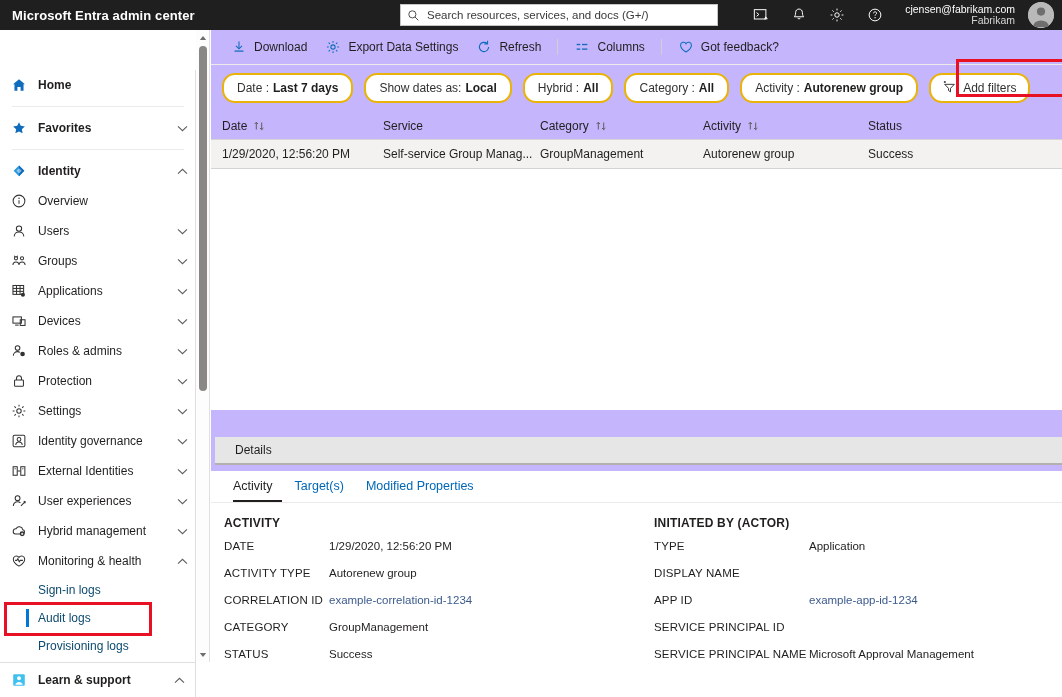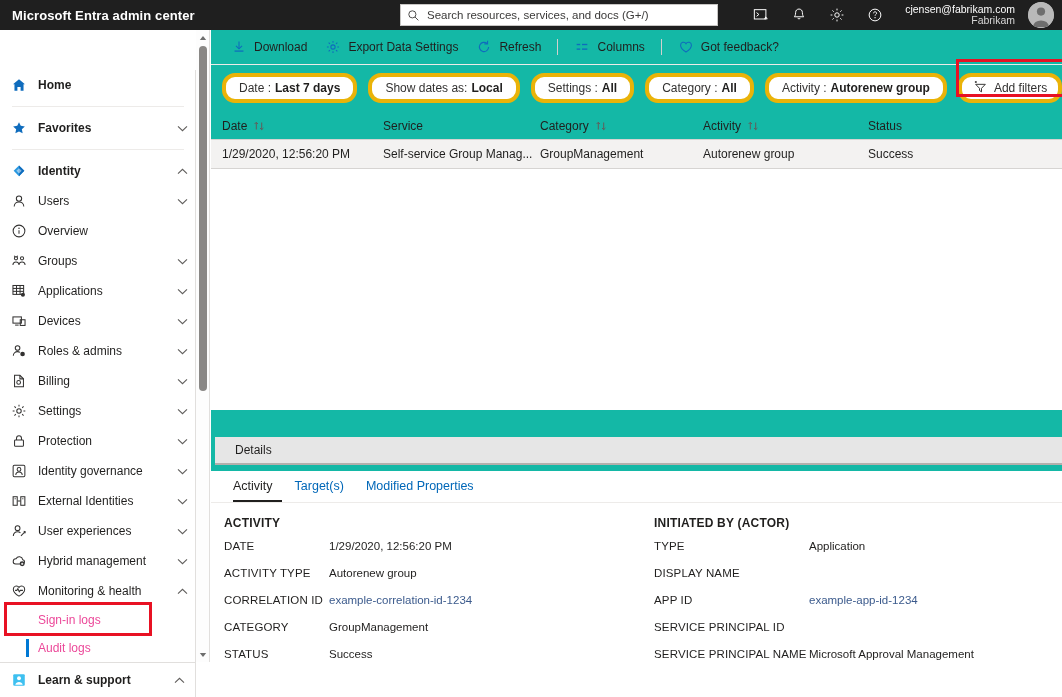--- a/index.html
+++ b/index.html
@@ -56,21 +56,21 @@
   .navscroll { position:absolute; left:0; top:0; width:196px; height:632px; }
   .navitem {
     position:relative; display:flex; align-items:center; height:30px;
     padding-left:10px; padding-right:8px; cursor:pointer; white-space:nowrap;
   }
   .navitem .nicon { width:18px; height:18px; flex:0 0 18px; display:flex; align-items:center; justify-content:center; margin-right:10px; }
   .navitem .nlabel { font-size:12px; color:#201f1e; flex:1 1 auto; }
   .navitem.top .nlabel { font-weight:bold; }
   .navitem .chev { flex:0 0 auto; width:12px; height:12px; display:flex; align-items:center; justify-content:center; }
   .navitem.sub { padding-left:38px; height:28px; }
-  .navitem.sub .nlabel { font-size:12px; color:#ec4899; }
+  .navitem.sub .nlabel { font-size:12px; color:#0c4a6e; }
   .navitem.sel .selbar {
     position:absolute; left:26px; top:5px; width:3px; height:18px; background:#0078d4;
   }
   .navdiv { height:1px; background:#edebe9; margin:6px 12px; }
 
   .navfooter {
     position:absolute; left:0; top:662px; width:196px; height:35px;
     background:#ffffff; border-top:1px solid #e1dfdd; border-right:1px solid #e1dfdd;
     display:flex; align-items:center; padding-left:10px;
   }
@@ -79,33 +79,33 @@
   .navfooter .chev { width:12px; height:12px; margin-right:10px; display:flex; align-items:center; justify-content:center; }
 
   
   .navsb { position:absolute; left:196px; top:30px; width:14px; height:632px; background:#fdfdfd; border-right:1px solid #e1dfdd; }
   .navsb .arrow { position:absolute; left:0; width:14px; height:13px; display:flex; align-items:center; justify-content:center; cursor:pointer; }
   .navsb .arrow.up { top:1px; }
   .navsb .arrow.dn { bottom:1px; }
   .navsb .thumb { position:absolute; left:3px; top:16px; width:8px; height:345px; background:#8a8886; border-radius:4px; cursor:pointer; }
 
   
-  .content { position:absolute; left:211px; top:30px; width:851px; height:667px; background:#14b8a6; }
+  .content { position:absolute; left:211px; top:30px; width:851px; height:667px; background:#c4b5fd; }
 
   .cmdbar { position:relative; height:35px; display:flex; align-items:center; padding-left:11px; gap:0; border-bottom:1px solid #edebe9; }
   .cmd { display:flex; align-items:center; height:35px; padding:0 9px; cursor:pointer; white-space:nowrap; }
   .cmd .cicon { width:16px; height:16px; display:flex; align-items:center; justify-content:center; margin-right:7px; }
   .cmd .clabel { font-size:12px; color:#201f1e; }
   .cmdsep { width:1px; height:16px; background:#d2d0ce; margin:0 7px; }
 
   
   .filters { position:relative; height:45px; display:flex; align-items:center; padding-left:11px; gap:11px; }
   .pill {
     display:flex; align-items:center; height:30px; padding:0 13px;
-    border:4px solid #eab308; border-radius:13px; background:#ffffff;
+    border:2px solid #eab308; border-radius:13px; background:#ffffff;
     font-size:12px; color:#323130; white-space:nowrap; cursor:pointer;
   }
   .pill .k { color:#323130; }
   .pill .v { font-weight:bold; color:#201f1e; margin-left:4px; }
   .pill.addf { padding:0 11px; }
   .pill.addf .ficon { width:15px; height:15px; display:flex; align-items:center; justify-content:center; margin-right:6px; }
   .hl-pill {
     position:absolute; left:745px; top:-6px; width:199px; height:38px;
     border:3px solid #e81123; pointer-events:none;
   }
@@ -256,40 +256,40 @@
           <span class="nlabel">Identity</span>
           <span class="chev">
             <svg width="11" height="7" viewBox="0 0 11 7">
               <path d="M1 5.6L5.5 1.3 10 5.6" fill="none" stroke="#605e5c" stroke-width="1.1"></path>
             </svg>
           </span>
         </div>
         <div class="navitem">
           <span class="nicon">
             <svg width="16" height="16" viewBox="0 0 18 18">
-              <circle cx="9" cy="6.3" r="3" fill="none" stroke="#323130" stroke-width="1.15"></circle>
-              <path d="M3.6 15.2c0-3 2.4-5.2 5.4-5.2s5.4 2.2 5.4 5.2" fill="none" stroke="#323130" stroke-width="1.15"></path>
-            </svg>
-          </span>
-          <span class="nlabel">Users</span>
-          <span class="chev">
-            <svg width="11" height="7" viewBox="0 0 11 7">
-              <path d="M1 1.4L5.5 5.7 10 1.4" fill="none" stroke="#605e5c" stroke-width="1.1"></path>
-            </svg>
-          </span>
-        </div>
-        <div class="navitem">
-          <span class="nicon">
-            <svg width="16" height="16" viewBox="0 0 18 18">
               <circle cx="9" cy="9" r="6.6" fill="none" stroke="#323130" stroke-width="1.15"></circle>
               <line x1="9" y1="8.2" x2="9" y2="12.2" fill="none" stroke="#323130" stroke-width="1.15"></line>
               <circle cx="9" cy="5.9" r=".85" fill="#323130"></circle>
             </svg>
           </span>
           <span class="nlabel">Overview</span>
+        </div>
+        <div class="navitem">
+          <span class="nicon">
+            <svg width="16" height="16" viewBox="0 0 18 18">
+              <circle cx="9" cy="6.3" r="3" fill="none" stroke="#323130" stroke-width="1.15"></circle>
+              <path d="M3.6 15.2c0-3 2.4-5.2 5.4-5.2s5.4 2.2 5.4 5.2" fill="none" stroke="#323130" stroke-width="1.15"></path>
+            </svg>
+          </span>
+          <span class="nlabel">Users</span>
+          <span class="chev">
+            <svg width="11" height="7" viewBox="0 0 11 7">
+              <path d="M1 1.4L5.5 5.7 10 1.4" fill="none" stroke="#605e5c" stroke-width="1.1"></path>
+            </svg>
+          </span>
         </div>
         <div class="navitem">
           <span class="nicon">
             <svg width="16" height="16" viewBox="0 0 18 18">
               <circle cx="5.6" cy="6" r="1.8" fill="none" stroke="#323130" stroke-width="1.15"></circle>
               <circle cx="12.4" cy="6" r="1.8" fill="none" stroke="#323130" stroke-width="1.15"></circle>
               <path d="M2.2 13.6c0-2 1.5-3.5 3.4-3.5s3.4 1.5 3.4 3.5M9 13.6c0-2 1.5-3.5 3.4-3.5s3.4 1.5 3.4 3.5" fill="none" stroke="#323130" stroke-width="1.15"></path>
               <line x1="3.6" y1="3.1" x2="5" y2="4.6" fill="none" stroke="#323130" stroke-width="1.15"></line>
               <line x1="7.6" y1="3.1" x2="6.2" y2="4.6" fill="none" stroke="#323130" stroke-width="1.15"></line>
             </svg>
@@ -345,54 +345,39 @@
           <span class="nlabel">Roles &amp; admins</span>
           <span class="chev">
             <svg width="11" height="7" viewBox="0 0 11 7">
               <path d="M1 1.4L5.5 5.7 10 1.4" fill="none" stroke="#605e5c" stroke-width="1.1"></path>
             </svg>
           </span>
         </div>
         <div class="navitem">
           <span class="nicon">
             <svg width="16" height="16" viewBox="0 0 18 18">
-              <path d="M4 2.6h6l4 3.9v9H4z" fill="none" stroke="#323130" stroke-width="1.15"></path>
-              <path d="M10 2.6v4h4" fill="none" stroke="#323130" stroke-width="1.15"></path>
-              <circle cx="8.6" cy="10.6" r="2.1" fill="none" stroke="#323130" stroke-width="1.15"></circle>
-            </svg>
-          </span>
-          <span class="nlabel">Billing</span>
+              <rect x="4" y="7.8" width="10" height="7.2" rx="1" fill="none" stroke="#323130" stroke-width="1.15"></rect>
+              <path d="M6.2 7.8V5.9a2.8 2.8 0 0 1 5.6 0v1.9" fill="none" stroke="#323130" stroke-width="1.15"></path>
+            </svg>
+          </span>
+          <span class="nlabel">Protection</span>
           <span class="chev">
             <svg width="11" height="7" viewBox="0 0 11 7">
               <path d="M1 1.4L5.5 5.7 10 1.4" fill="none" stroke="#605e5c" stroke-width="1.1"></path>
             </svg>
           </span>
         </div>
         <div class="navitem">
           <span class="nicon">
             <svg width="16" height="16" viewBox="0 0 18 18">
               <circle cx="9" cy="9" r="2.5" fill="none" stroke="#323130" stroke-width="1.15"></circle>
               <path d="M9 1.9v2.1M9 14v2.1M1.9 9h2.1M14 9h2.1M3.9 3.9l1.5 1.5M12.6 12.6l1.5 1.5M14.1 3.9l-1.5 1.5M5.4 12.6l-1.5 1.5" fill="none" stroke="#323130" stroke-width="1.15"></path>
             </svg>
           </span>
           <span class="nlabel">Settings</span>
-          <span class="chev">
-            <svg width="11" height="7" viewBox="0 0 11 7">
-              <path d="M1 1.4L5.5 5.7 10 1.4" fill="none" stroke="#605e5c" stroke-width="1.1"></path>
-            </svg>
-          </span>
-        </div>
-        <div class="navitem">
-          <span class="nicon">
-            <svg width="16" height="16" viewBox="0 0 18 18">
-              <rect x="4" y="7.8" width="10" height="7.2" rx="1" fill="none" stroke="#323130" stroke-width="1.15"></rect>
-              <path d="M6.2 7.8V5.9a2.8 2.8 0 0 1 5.6 0v1.9" fill="none" stroke="#323130" stroke-width="1.15"></path>
-            </svg>
-          </span>
-          <span class="nlabel">Protection</span>
           <span class="chev">
             <svg width="11" height="7" viewBox="0 0 11 7">
               <path d="M1 1.4L5.5 5.7 10 1.4" fill="none" stroke="#605e5c" stroke-width="1.1"></path>
             </svg>
           </span>
         </div>
         <div class="navitem">
           <span class="nicon">
             <svg width="16" height="16" viewBox="0 0 18 18">
               <rect x="2.4" y="2.6" width="13.2" height="12.8" rx="1.4" fill="none" stroke="#323130" stroke-width="1.15"></rect>
@@ -571,21 +556,21 @@
     <div class="filters" id="filters">
         <div class="pill">
           <span class="k">Date :</span>
           <span class="v">Last 7 days</span>
         </div>
         <div class="pill">
           <span class="k">Show dates as:</span>
           <span class="v">Local</span>
         </div>
         <div class="pill">
-          <span class="k">Settings :</span>
+          <span class="k">Hybrid :</span>
           <span class="v">All</span>
         </div>
         <div class="pill">
           <span class="k">Category :</span>
           <span class="v">All</span>
         </div>
         <div class="pill">
           <span class="k">Activity :</span>
           <span class="v">Autorenew group</span>
         </div>

